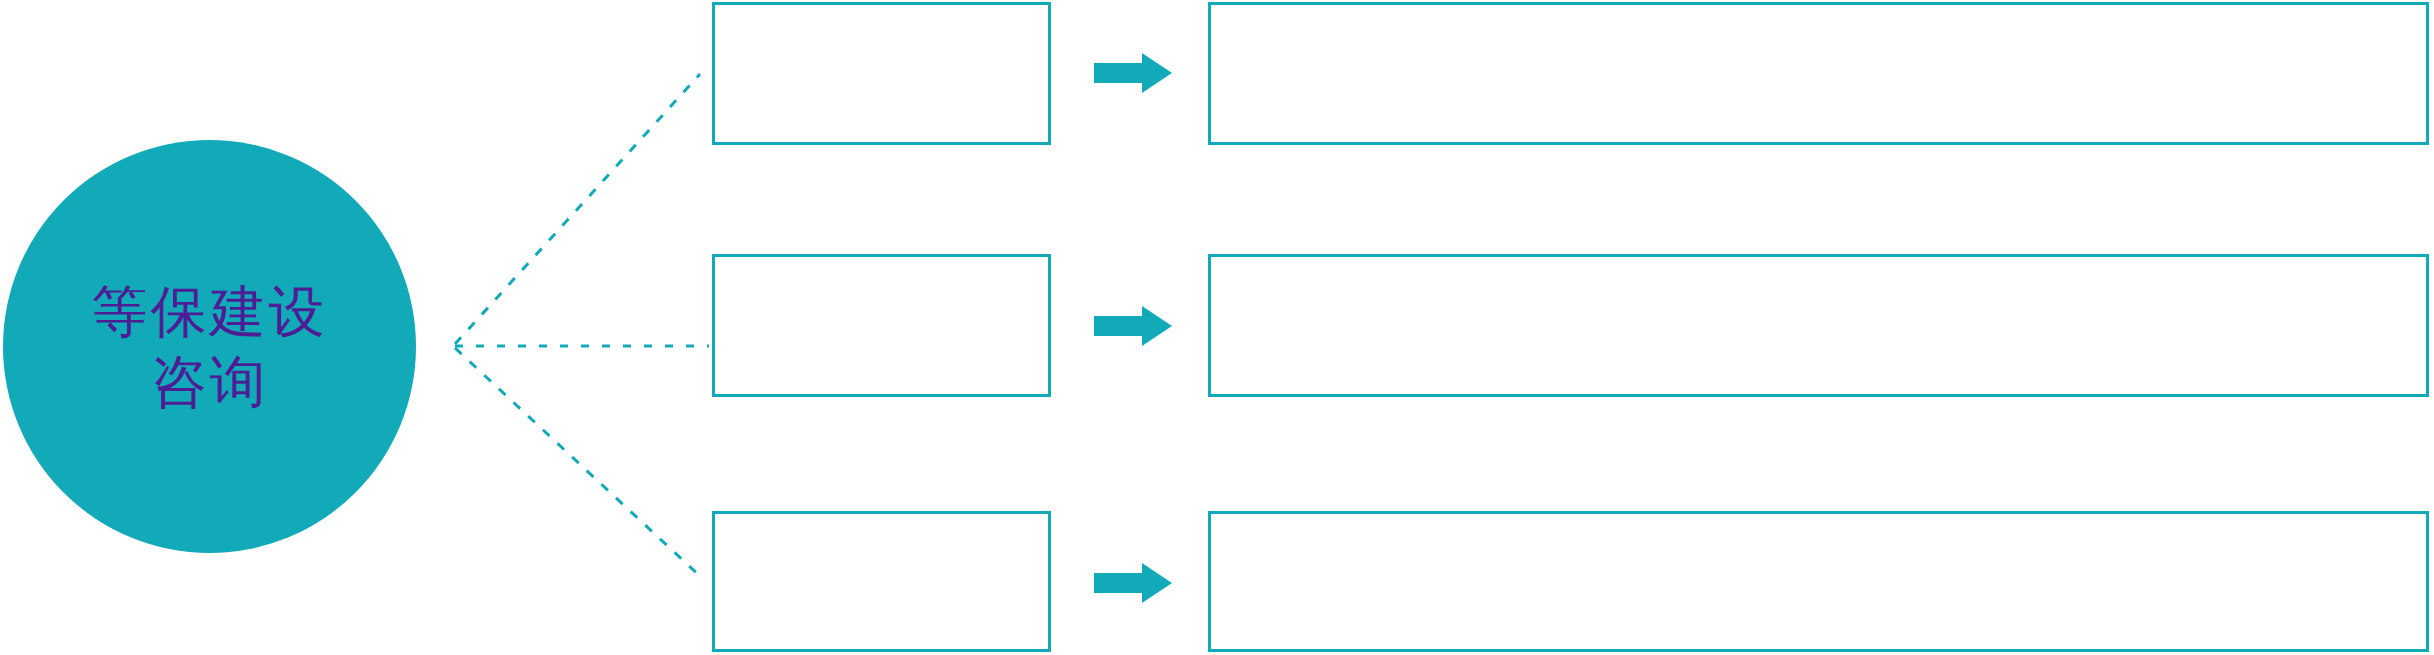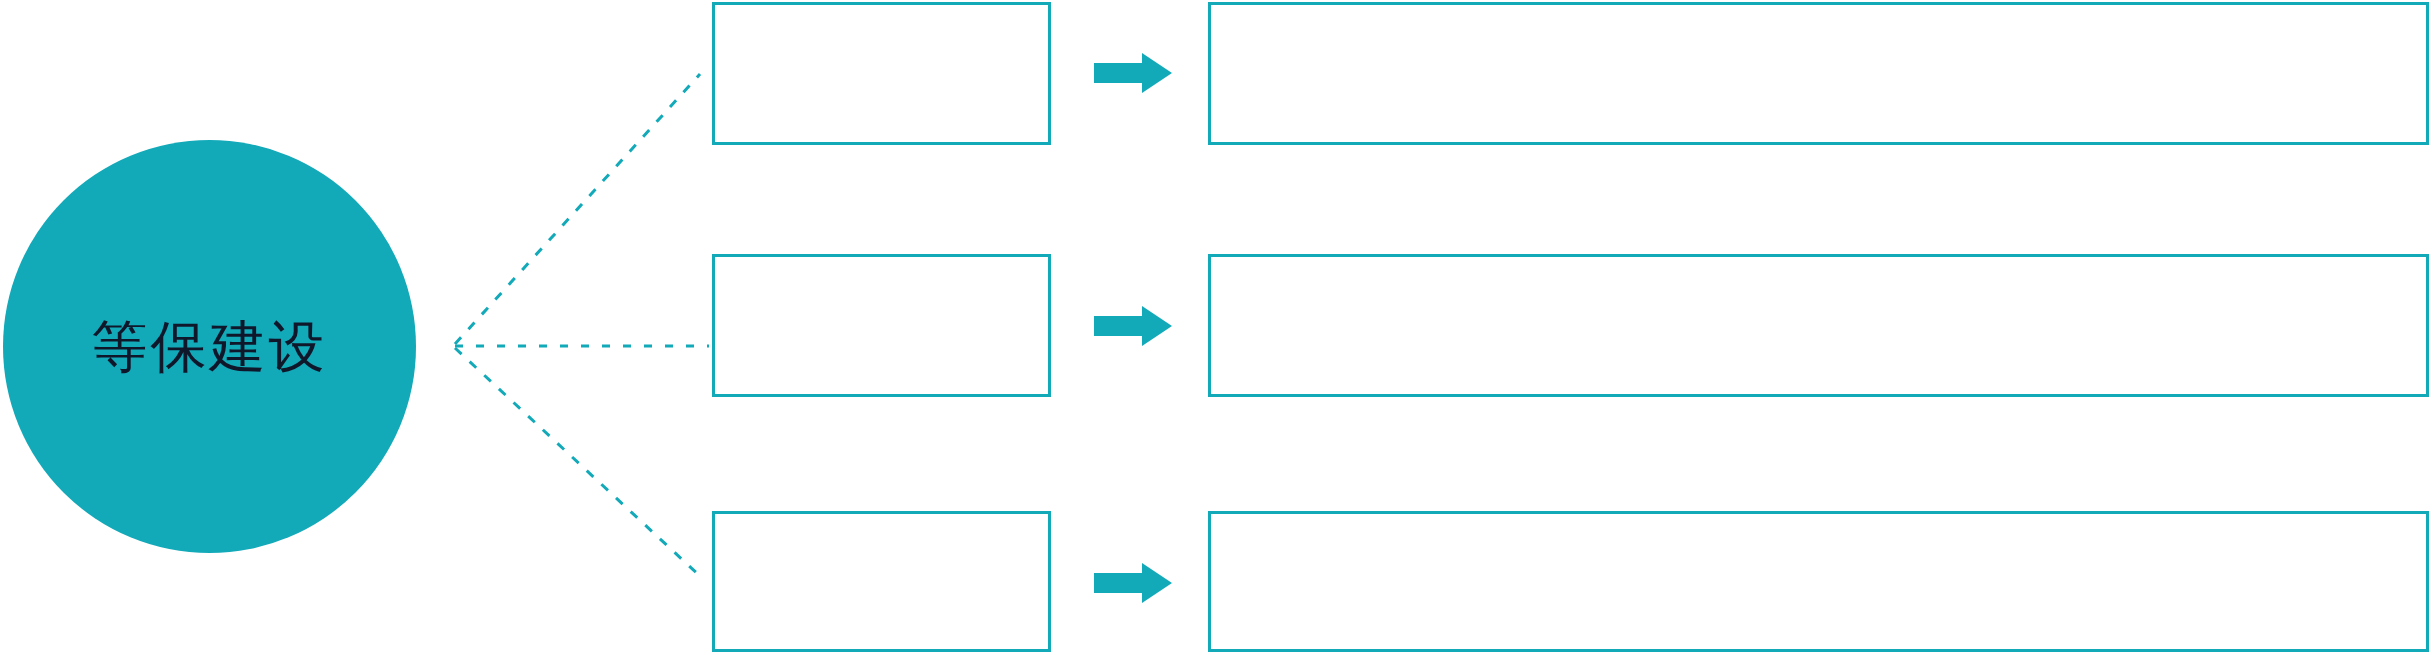--- a/index.html
+++ b/index.html
@@ -18,21 +18,21 @@
     left: 0; top: 0;
     width: 2434px; height: 655px;
     pointer-events: none;
   }
   .hub {
     position: absolute;
     left: 3px; top: 140px;
     width: 413px; height: 413px;
     border-radius: 50%;
     background: var(--accent);
-    color: #0f172a;
+    color: #4c1d95;
     display: flex;
     flex-direction: column;
     align-items: center;
     justify-content: center;
     text-align: center;
     font-size: 56px;
     line-height: 70px;
     font-weight: 300;
     letter-spacing: 3px;
   }
@@ -62,20 +62,21 @@
     <line class="dashed-line horiz" x1="455" y1="346" x2="709" y2="346"></line>
     <line class="dashed-line diag" x1="455" y1="348" x2="701" y2="577"></line>
 
     <polygon class="arrow" points="1094,63 1142,63 1142,53 1172,73 1142,93 1142,83 1094,83"></polygon>
     <polygon class="arrow" points="1094,316 1142,316 1142,306 1172,326 1142,346 1142,336 1094,336"></polygon>
     <polygon class="arrow" points="1094,573 1142,573 1142,563 1172,583 1142,603 1142,593 1094,593"></polygon>
   </svg>
 
   <div class="hub">
     <span>等保建设</span>
+    <span>咨询</span>
   </div>
 
   <div class="box small row1">
     <span></span>
   </div>
   <div class="box big row1">
     <span></span>
   </div>
 
   <div class="box small row2">

